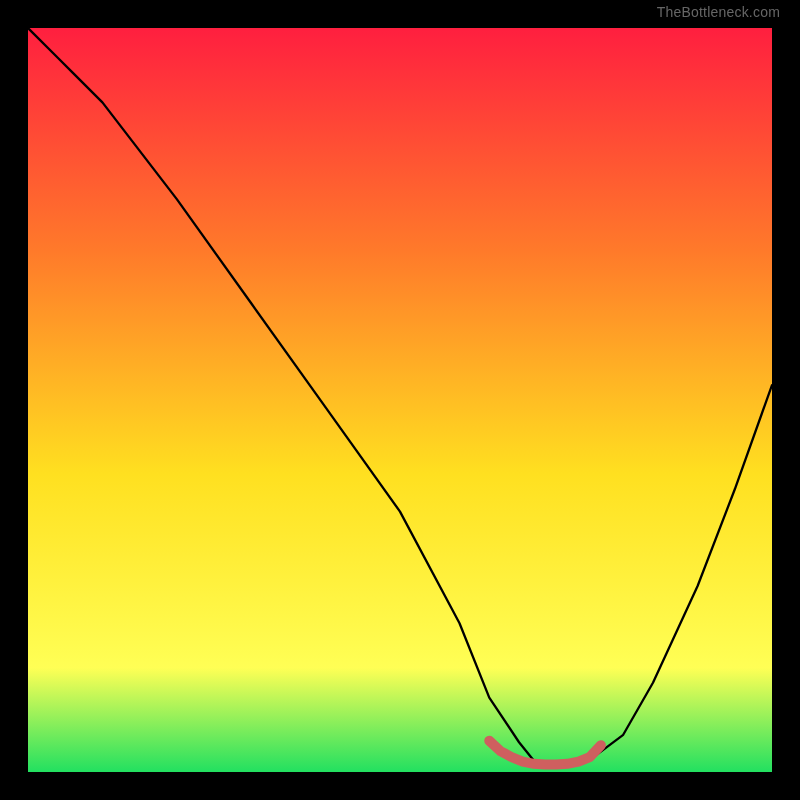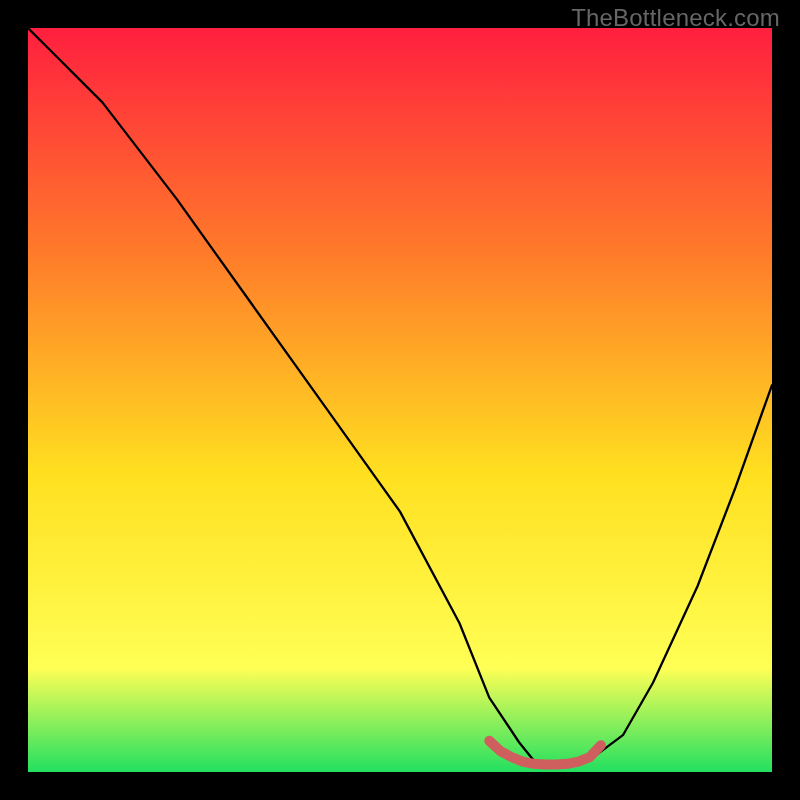--- a/index.html
+++ b/index.html
@@ -3,21 +3,21 @@
 <meta charset="utf-8">
 <style>
   * { margin: 0; padding: 0; box-sizing: border-box; }
   html, body { width: 800px; height: 800px; background: #000; overflow: hidden; }
   .container { position: relative; width: 800px; height: 800px; background: #000; }
   .watermark {
     position: absolute;
     top: 4px;
     right: 20px;
     font-family: Arial, Helvetica, sans-serif;
-    font-size: 24px;
+    font-size: 14px;
     color: #666;
     font-weight: 500;
     letter-spacing: 0.2px;
     z-index: 10;
   }
   .plot-frame {
     position: absolute;
     left: 28px;
     top: 28px;
     width: 744px;

